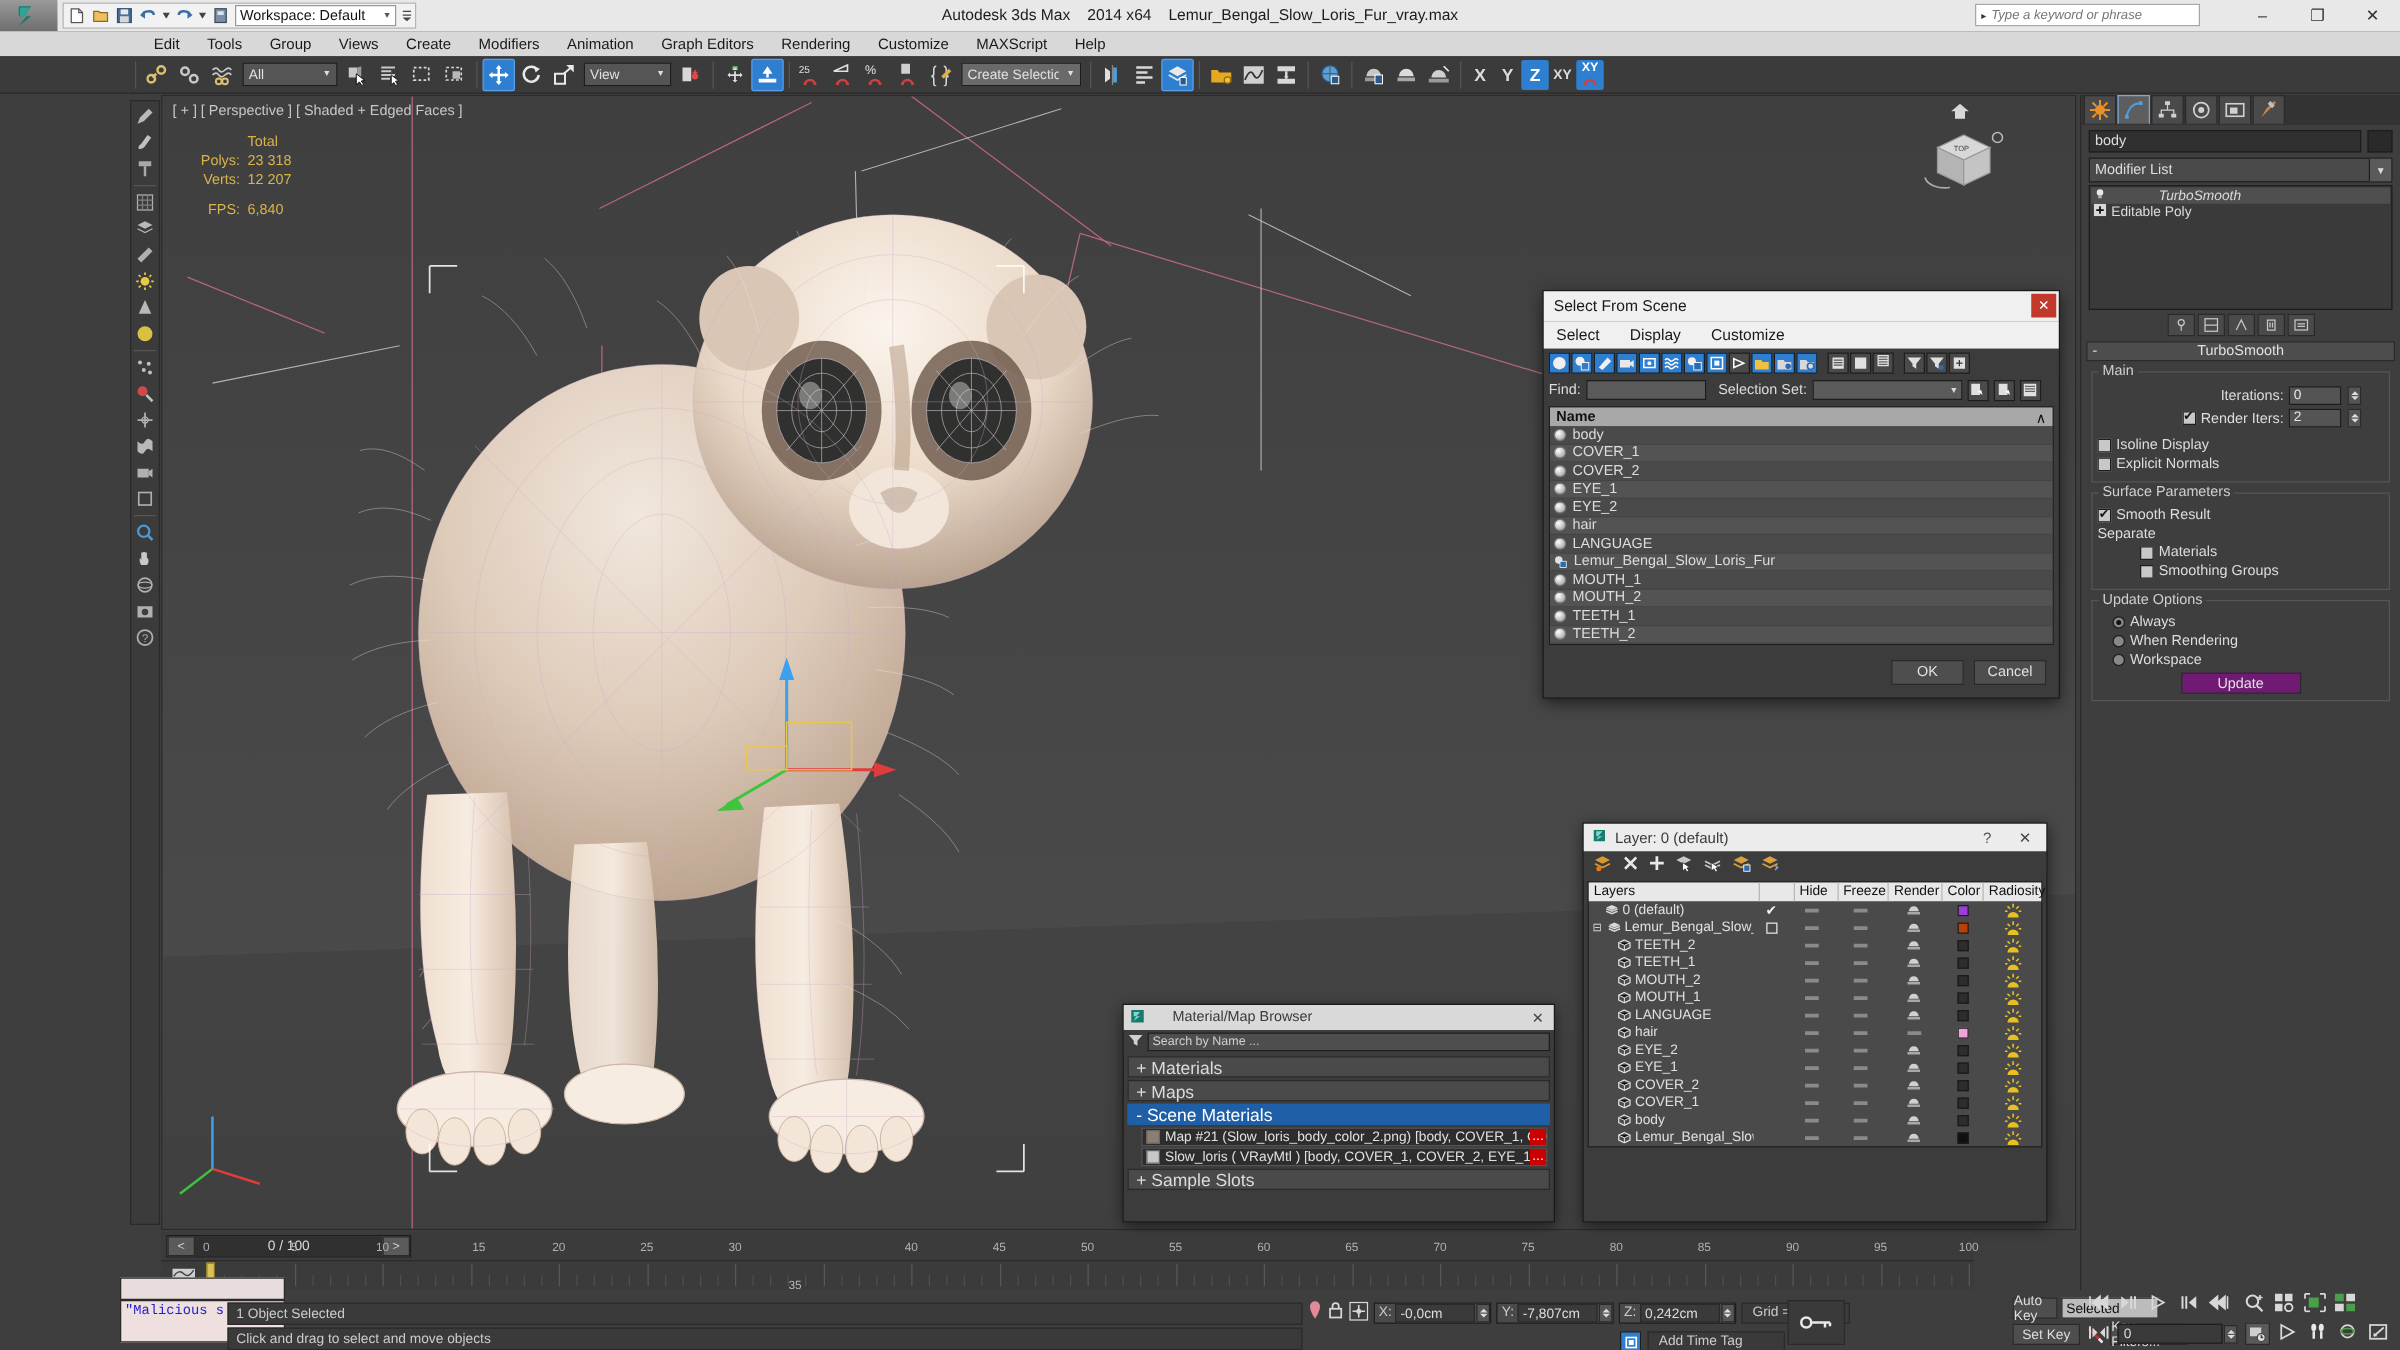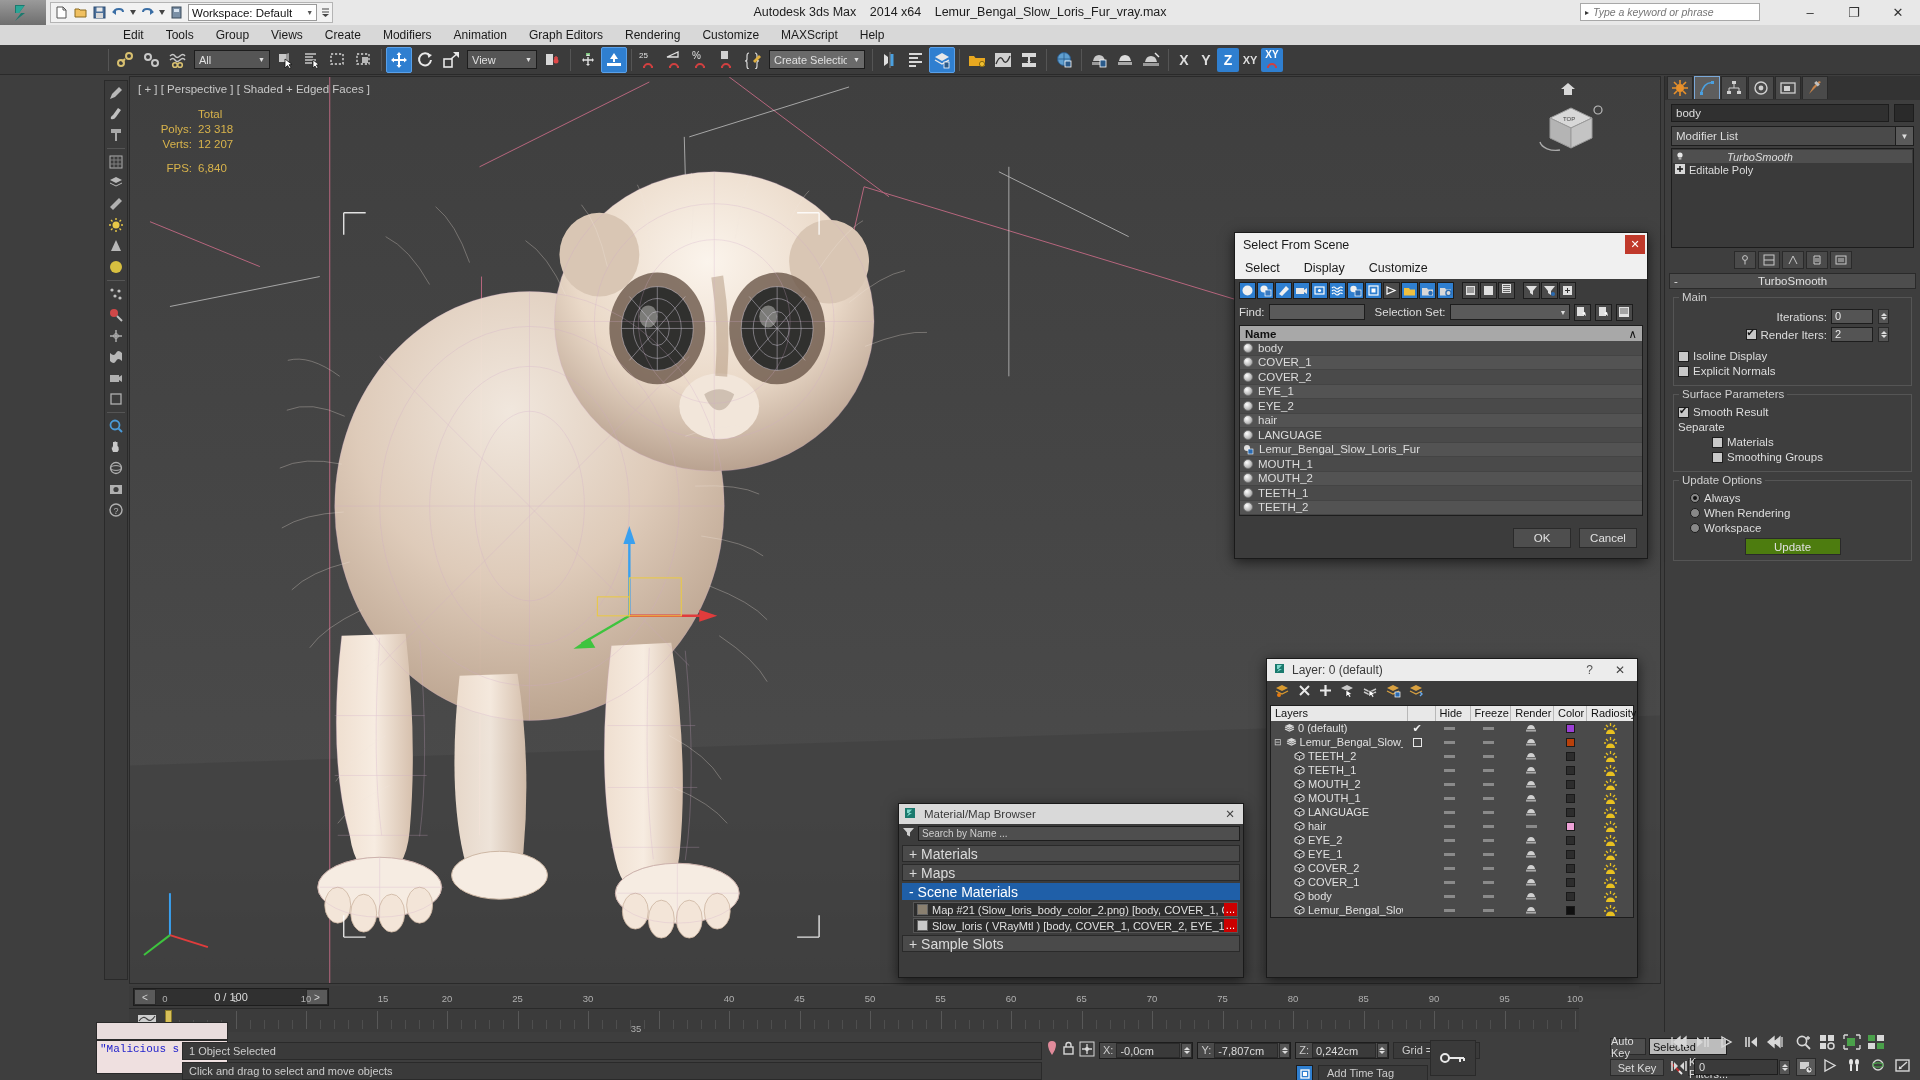--- a/index.html
+++ b/index.html
@@ -161,21 +161,21 @@
   .frow { display:flex; align-items:center; gap:4px; margin:3px 0; font-size:11.5px; color:#ddd; }
   .chk { width:11px; height:11px; border:1px solid #1d1d1d; background:#c8c8c8; position:relative;
      flex:none; }
   .chk.on:after { content:"✔"; position:absolute; left:0px; top:-3px; font-size:10px; color:#111; }
   .numf { width:42px; height:15px; background:#545454; border:1px solid #1d1d1d; color:#e8e8e8;
      font-size:11px; line-height:13px; padding-left:3px; }
   .rad { width:10px; height:10px; border-radius:50%; border:1px solid #1d1d1d; background:#888;
      position:relative; flex:none; }
   .rad.on:after { content:""; position:absolute; left:2px; top:2px; width:4px; height:4px;
      border-radius:50%; background:#111; }
-  .updbtn { margin:4px auto 0 auto; width:96px; height:17px; background:#4d7c0f;
+  .updbtn { margin:4px auto 0 auto; width:96px; height:17px; background:#701a75;
      border:1px solid #2a2a2a; font-size:11.5px; color:#e0e0e0; display:flex;
      align-items:center; justify-content:center; }
 
   
   .dlg { position:absolute; background:#3c3c3c; border:1px solid #1a1a1a;
      box-shadow:0 3px 12px rgba(0,0,0,.6); }
   .dlg-title { height:24px; background:#f0f0f0; color:#1a1a1a; font-size:12.5px;
      display:flex; align-items:center; padding-left:8px; position:relative; }
   .dlg-close { position:absolute; right:2px; top:2px; width:20px; height:19px; background:#c0392b;
      color:#fff; display:flex; align-items:center; justify-content:center; font-size:11px; }
@@ -215,21 +215,21 @@
   .lay-hdr div { border-right:1px solid #b8b8b8; height:15px; line-height:15px;
      padding-left:4px; }
   .lay-row { height:14px; display:flex; align-items:center; font-size:11px; color:#e0e0e0; }
   .lay-row .nm { display:flex; align-items:center; gap:3px; overflow:hidden; white-space:nowrap; }
   .lay-cell { height:14px; display:flex; align-items:center; justify-content:center; flex:none; }
   .dash { width:11px; height:3px; background:#8a8a8a; }
   .csq { width:9px; height:9px; border:1px solid #1a1a1a; }
 
   
   .mmb-title { height:20px; background:#d9d9d9; color:#3a3a3a; font-size:11.5px;
-     display:flex; align-items:center; padding-left:5px; gap:8px; position:relative; }
+     display:flex; align-items:center; padding-left:5px; gap:22px; position:relative; }
   .mmb-search { height:19px; display:flex; align-items:center; gap:3px; padding:2px 3px;
      background:#3c3c3c; }
   .mmb-sfield { flex:1; height:15px; background:#4e4e4e; border:1px solid #1d1d1d;
      font-size:10px; color:#cfcfcf; line-height:13px; padding-left:3px; }
   .mmb-grp { height:17px; margin:2px 3px; background:#4a4a4a; border:1px solid #2a2a2a;
      font-size:14px; color:#dcdcdc; display:flex; align-items:center; padding-left:6px; }
   .mmb-grp.sel { background:#1f5fa8; border-color:#1f5fa8; color:#fff; }
   .mmb-item { height:15px; margin:0 5px 1px 14px; background:#2d2d2d; border:1px solid #555;
      font-size:11px; color:#e0e0e0; display:flex; align-items:center; gap:4px;
      padding-left:3px; overflow:hidden; position:relative; }

